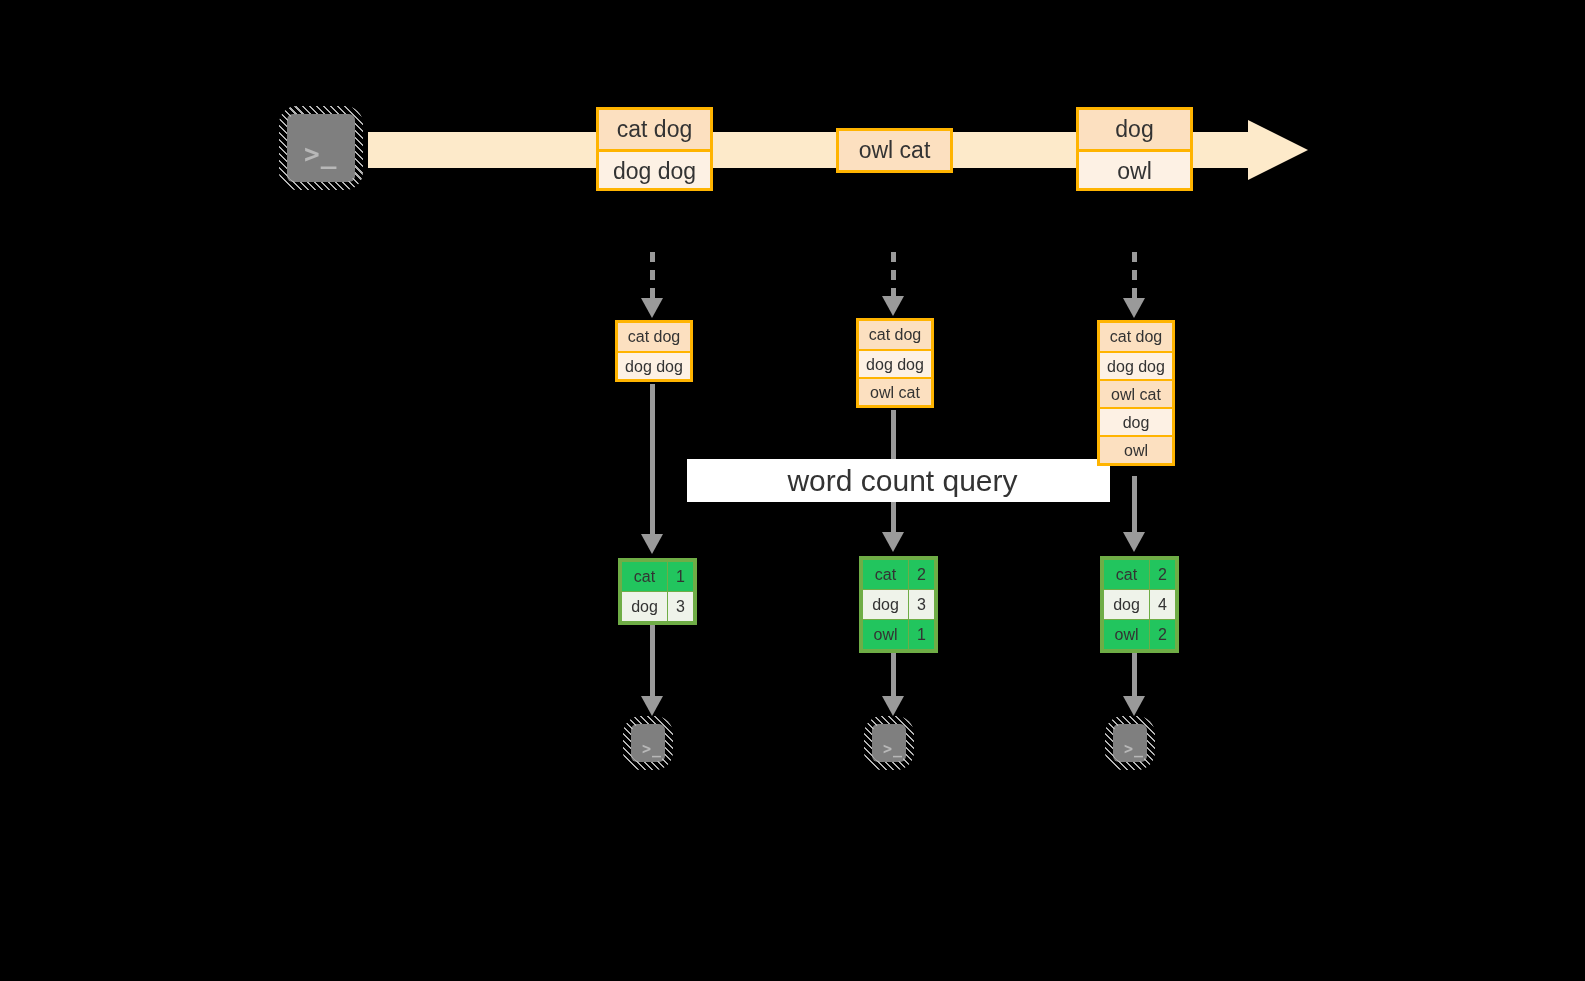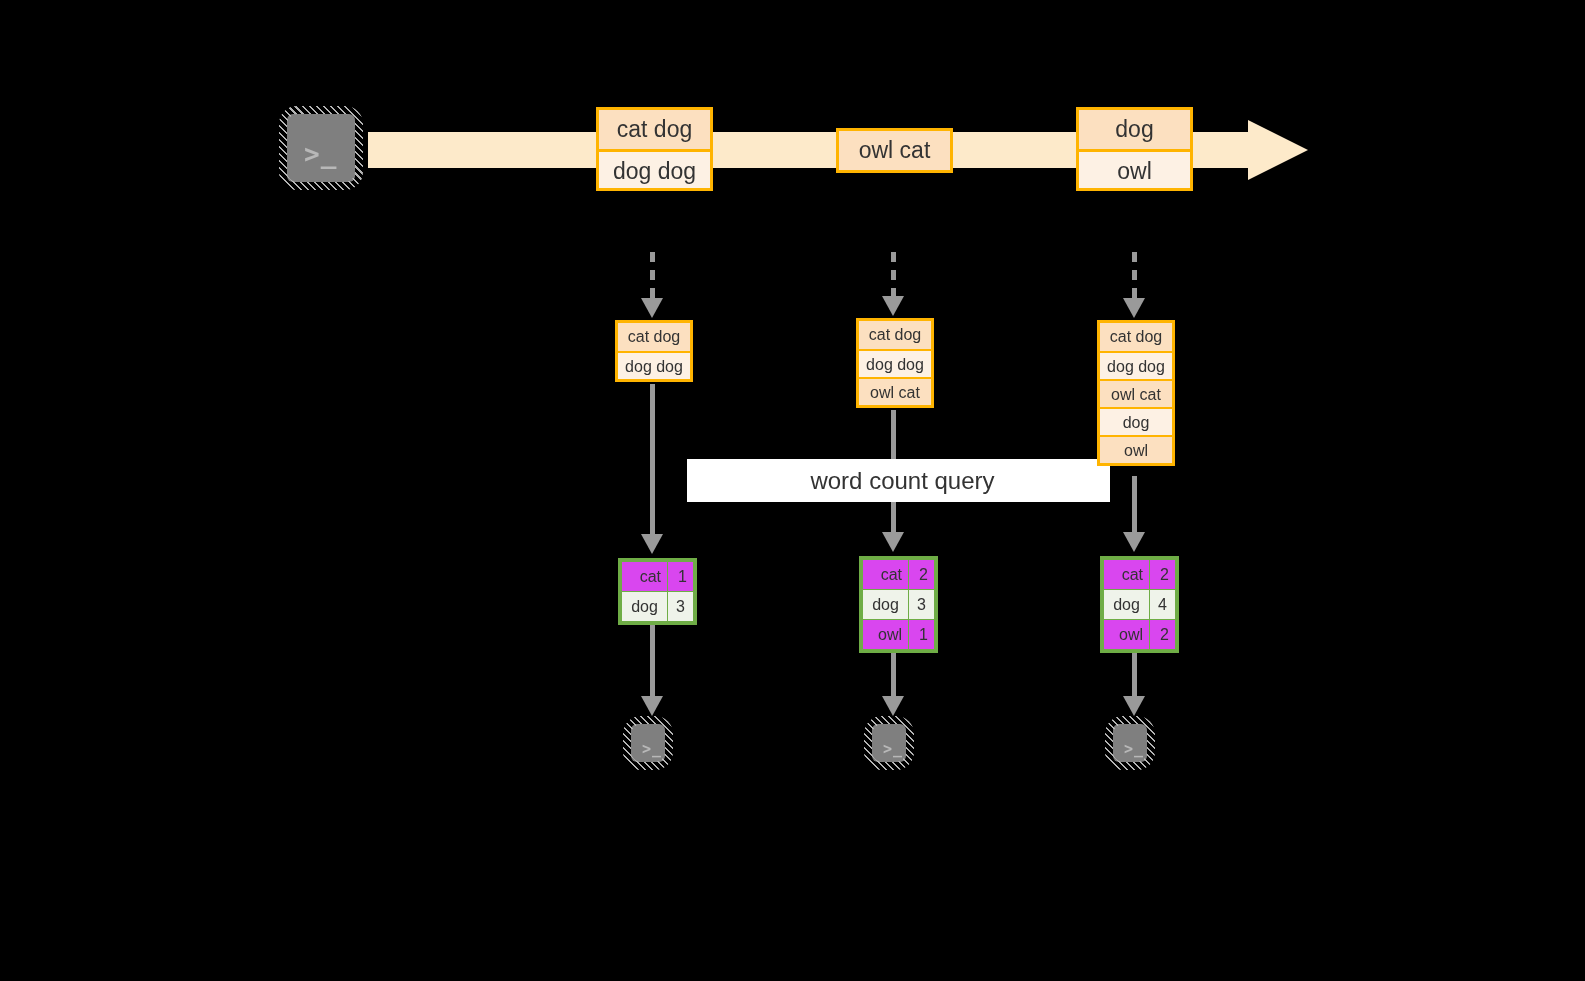--- a/index.html
+++ b/index.html
@@ -145,21 +145,21 @@
     left: 687px;
     top: 459px;
     width: 423px;
     height: 43px;
     background: #ffffff;
     z-index: 3;
     text-align: center;
   }
   .querybanner span {
     display: block;
-    font-size: 24px;
+    font-size: 30px;
     color: #333333;
     line-height: 43px;
     white-space: nowrap;
     margin-left: 8px;
   }
 
   
   .restable {
     position: absolute;
     box-sizing: border-box;
@@ -174,21 +174,21 @@
     color: #333333;
     height: 29px;
     padding: 0 6px;
     text-align: center;
     line-height: 29px;
     white-space: nowrap;
     border: 1.5px solid #6fad46;
   }
   .restable td.k { width: 46px; }
   .restable td.v { width: 26px; }
-  .restable tr.dark  td { background: #d946ef; text-align: right; }
+  .restable tr.dark  td { background: #22c55e; }
   .restable tr.light td { background: #eff3ea; }
 
   #res-1 { left: 618px; top: 558px; }
   #res-2 { left: 859px; top: 556px; }
   #res-3 { left: 1100px; top: 556px; }
 
   
   #term-1 { left: 623px; top: 716px; }
   #term-2 { left: 864px; top: 716px; }
   #term-3 { left: 1105px; top: 716px; }

